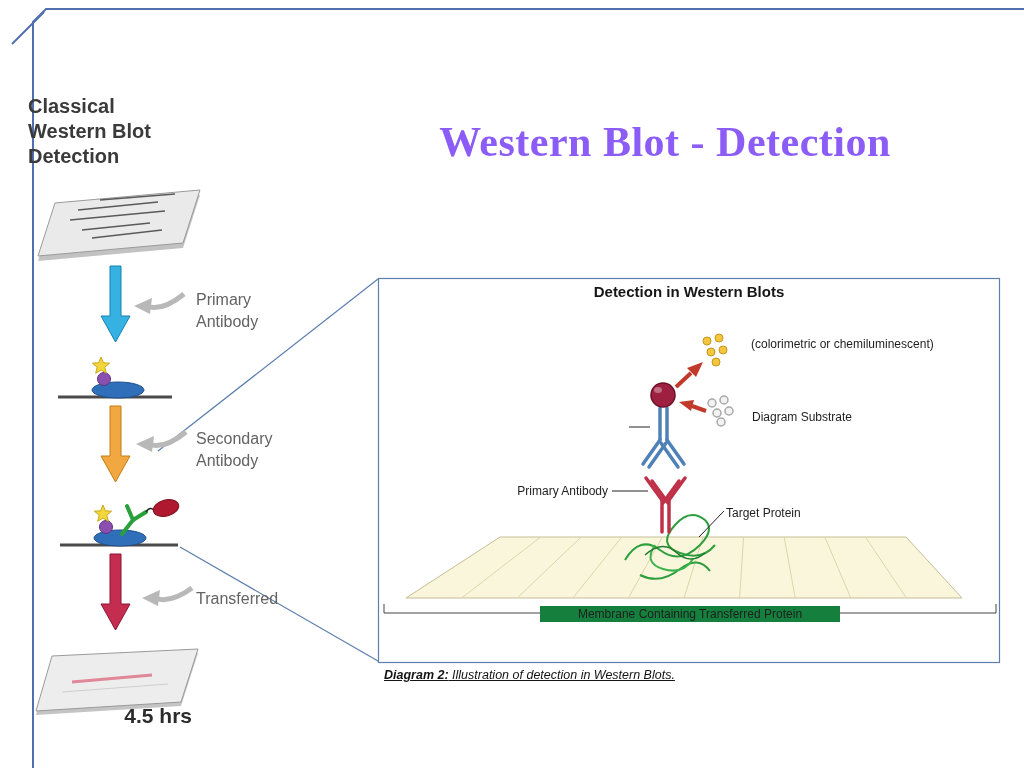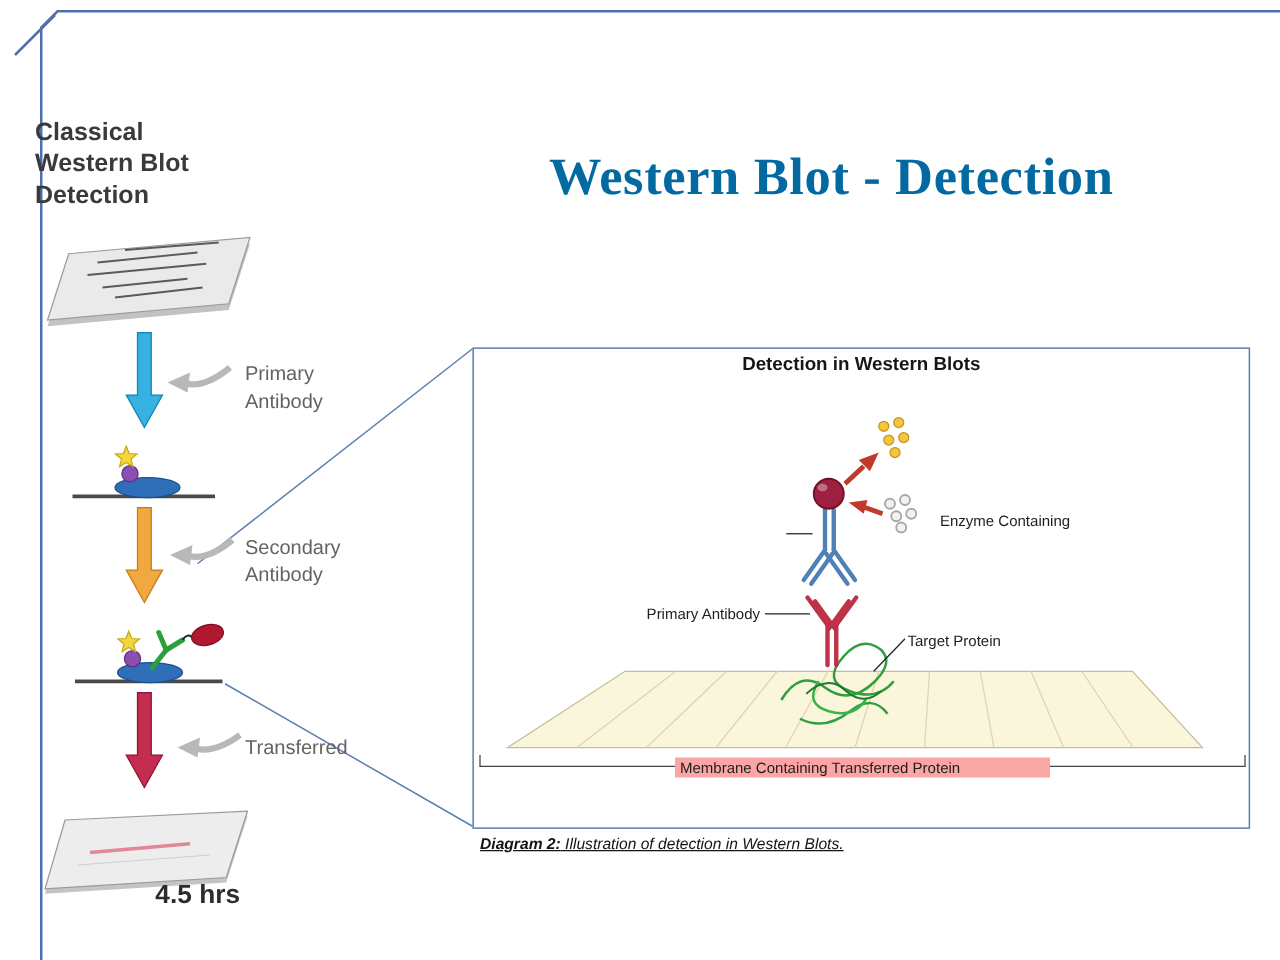--- a/index.html
+++ b/index.html
@@ -7,42 +7,42 @@
   .slide {
     position:relative; width:1024px; height:768px; background:#ffffff;
     overflow:hidden; font-family:"Liberation Sans", sans-serif;
   }
   .art { position:absolute; left:0; top:0; }
   .abs { position:absolute; }
 
   .slide-title {
     left:350px; top:118px; width:630px; text-align:center;
     font-family:"Liberation Serif", serif; font-weight:bold;
-    font-size:42px; color:#0369a1; letter-spacing:0.5px;
+    font-size:42px; color:#8b5cf6; letter-spacing:0.5px;
   }
   .lp-title {
     left:28px; top:94px; width:178px; 
     font-weight:bold; font-size:20px; line-height:1.25; color:#3a3a3a;
   }
   .step-label {
     font-size:16px; line-height:1.35; color:#636363;
   }
   .duration {
     left:58px; top:704px; width:134px; text-align:right;
     font-weight:bold; font-size:21px; color:#2c2c2c;
   }
   .box-title {
     left:378px; top:283px; width:622px; text-align:center;
     font-weight:bold; font-size:15px; color:#161616;
   }
   .anno { font-size:12px; color:#1e1e1e; line-height:1.3; }
   .anno.right { text-align:right; }
   .membrane-label {
-    left:540px; top:606px; width:300px; 
-    font-size:12px; color:#1e1e1e; background:#fca5a5; padding:1px 4px;
+    left:540px; top:606px; width:300px; text-align:center;
+    font-size:12px; color:#1e1e1e; background:#15803d; padding:1px 4px;
   }
   .caption {
     left:384px; top:668px; width:600px; font-size:12.5px;
     font-style:italic; color:#141414;text-decoration:underline;
   }
   .caption .bold { font-weight:bold; }
 </style>
 </head>
 <body>
 
@@ -232,23 +232,24 @@
 
   <div class="abs step-label" style="left:196px; top:588px;">
     <div>Transferred</div>
   </div>
 
   <div class="abs duration">4.5 hrs</div>
 
   <div class="abs box-title">Detection in Western Blots</div>
 
   <div class="abs anno" style="left:751px; top:337px; width:230px;">
-  </div>
-
-  <div class="abs anno" style="left:752px; top:410px; width:160px;">Enzyme Containing</div>
+    <div>(colorimetric or chemiluminescent)</div>
+  </div>
+
+  <div class="abs anno" style="left:752px; top:410px; width:160px;">Diagram Substrate</div>
 
 
   <div class="abs anno right" style="left:498px; top:484px; width:110px;">Primary Antibody</div>
 
   <div class="abs anno" style="left:726px; top:506px; width:120px;">Target Protein</div>
 
   <div class="abs membrane-label">Membrane Containing Transferred Protein</div>
 
   <div class="abs caption">
     <span class="bold">Diagram 2:</span><span> Illustration of detection in Western Blots.</span>

